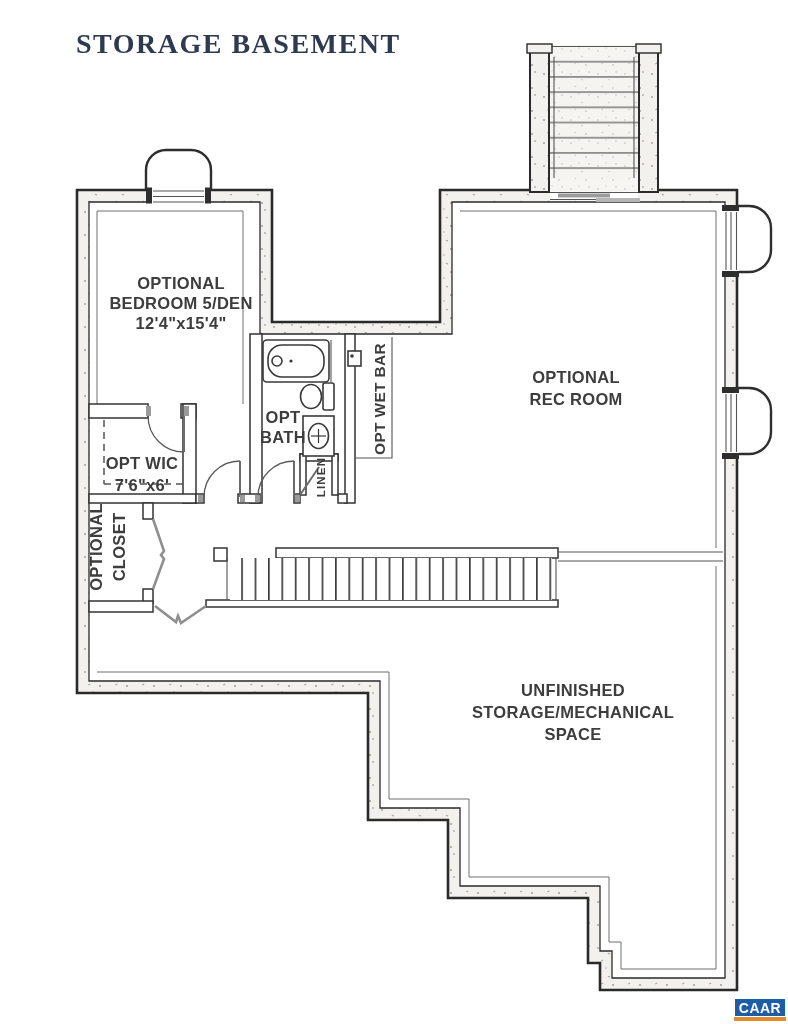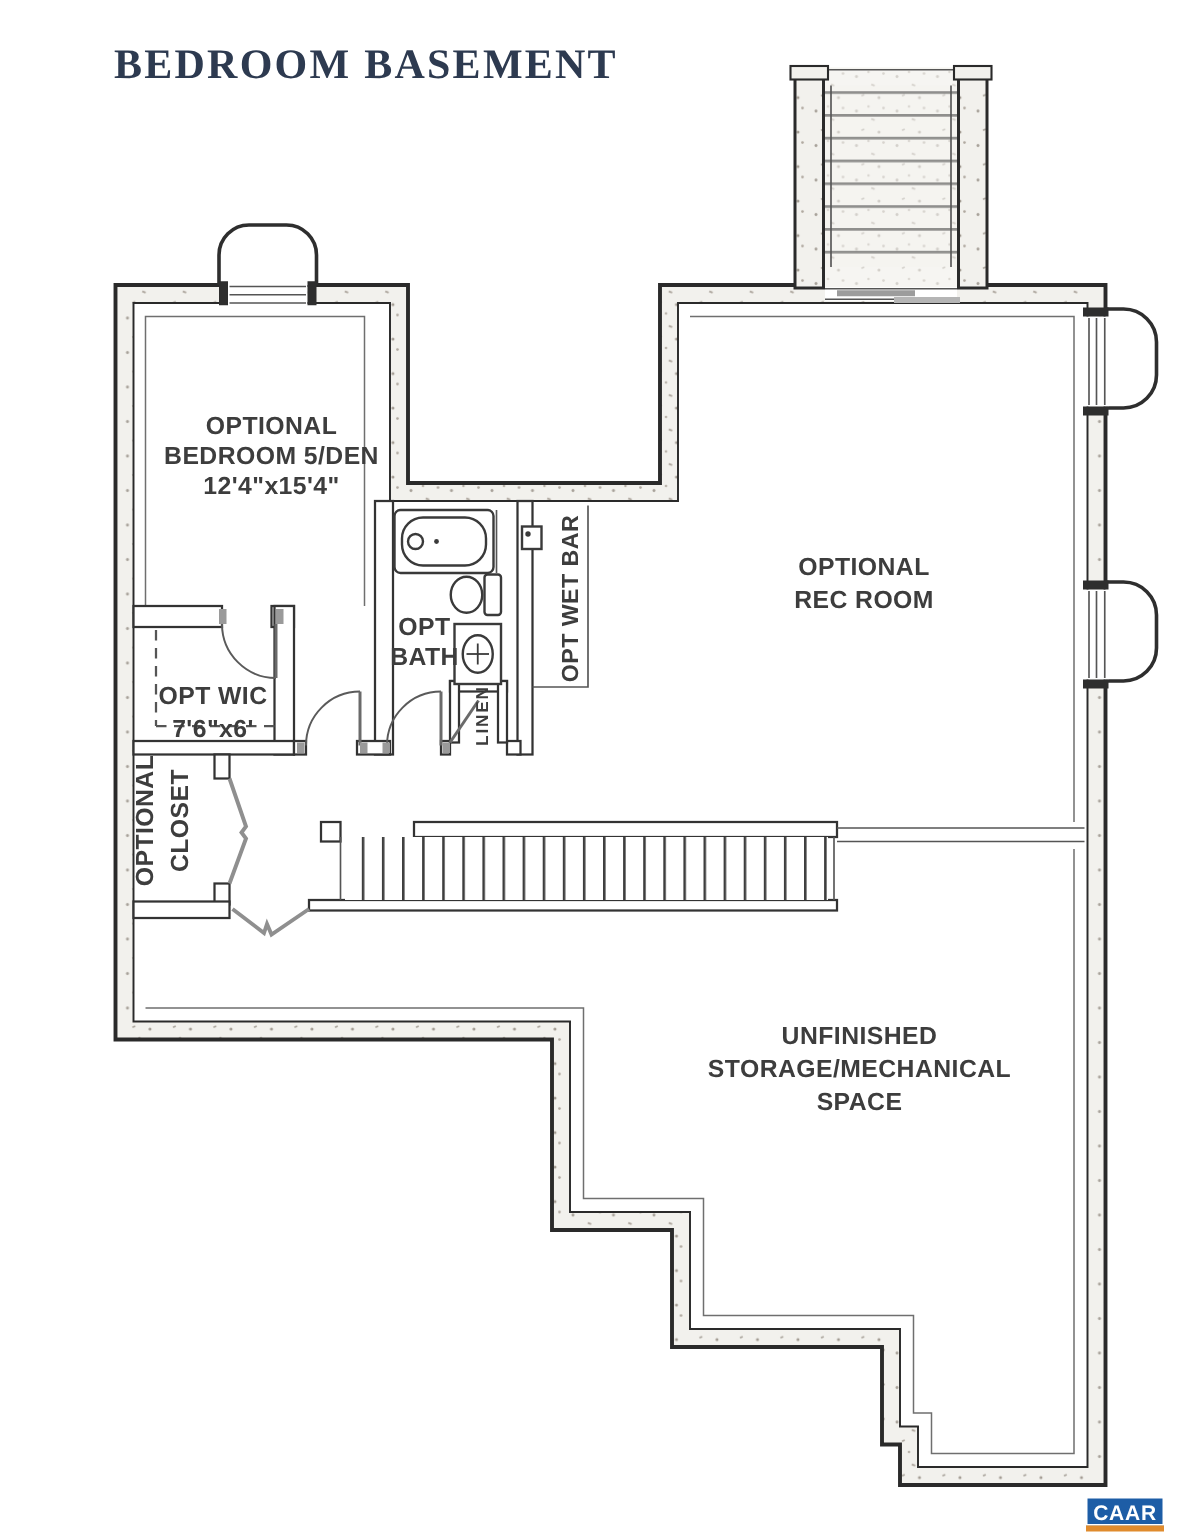--- a/index.html
+++ b/index.html
@@ -14,30 +14,30 @@
   .lbl-sm{font-size:11.5px;letter-spacing:1.2px;}
   .lbl-wb{font-size:15.5px;}
   .wallthin{fill:#ffffff;stroke:#333333;stroke-width:1.5;}
   .jamb{fill:#9a9a9a;}
   .arc{fill:none;stroke:#5a5a5a;stroke-width:1.3;}
   .leaf{stroke:#6a6a6a;stroke-width:2;}
   .bifold{fill:none;stroke:#8f8f8f;stroke-width:2.6;stroke-linejoin:miter;}
   .fixture{fill:#ffffff;stroke:#3a3a3a;stroke-width:1.6;}
   .thinline{stroke:#555555;stroke-width:1.1;fill:none;}
   .inset{stroke:#6f6f6f;stroke-width:1;fill:none;}
-  .logo{position:absolute;right:11px;bottom:2px;width:52px;background:#ffffff;padding:1px;}
+  .logo{position:absolute;right:1px;bottom:2px;width:52px;background:#ffffff;padding:1px;}
   .logo-blue{background:var(--logo_blue,#1d5da6);border:1px solid #ffffff;color:#ffffff;
       text-align:center;font-weight:700;font-size:14px;padding:1px 0 0 0;
       font-family:"Liberation Sans",sans-serif;letter-spacing:.5px;}
   .logo-orange{height:4px;background:var(--logo_orange,#e08b2d);}
 </style>
 </head>
 <body>
 
-<div class="plan-title">BEDROOM BASEMENT</div>
+<div class="plan-title">STORAGE BASEMENT</div>
 
 <svg width="788" height="1024" viewBox="0 0 788 1024">
   <defs>
     <pattern id="speck" width="27" height="23" patternUnits="userSpaceOnUse">
       <rect width="27" height="23" fill="#f2f1ed"></rect>
       <circle cx="4" cy="5" r="1" fill="#a8a29a"></circle>
       <rect x="14" y="10" width="2.4" height="1.2" fill="#aba49b" transform="rotate(20 15 10)"></rect>
       <circle cx="22" cy="3" r="0.9" fill="#b0a9a0"></circle>
       <rect x="7" y="17" width="2" height="1.1" fill="#a8a29a" transform="rotate(-25 8 17)"></rect>
       <circle cx="19" cy="19" r="1" fill="#a39c93"></circle>

